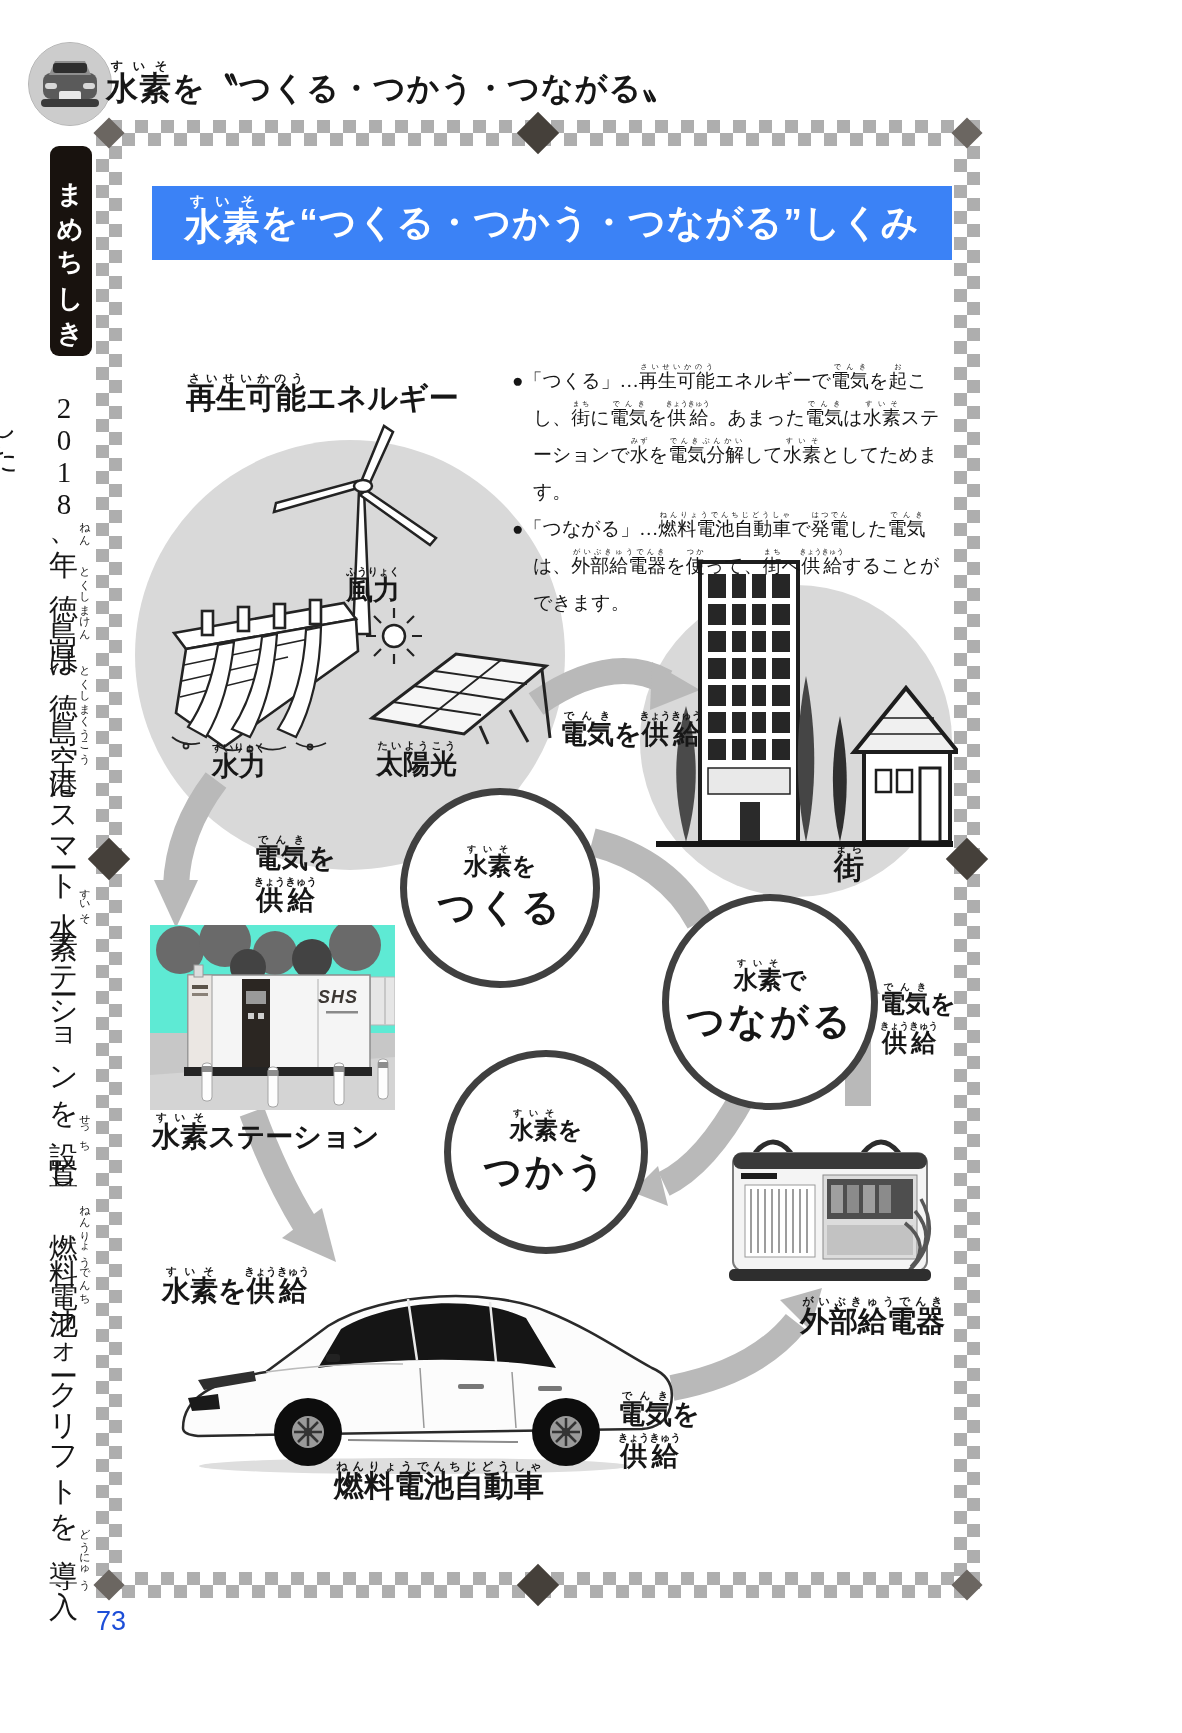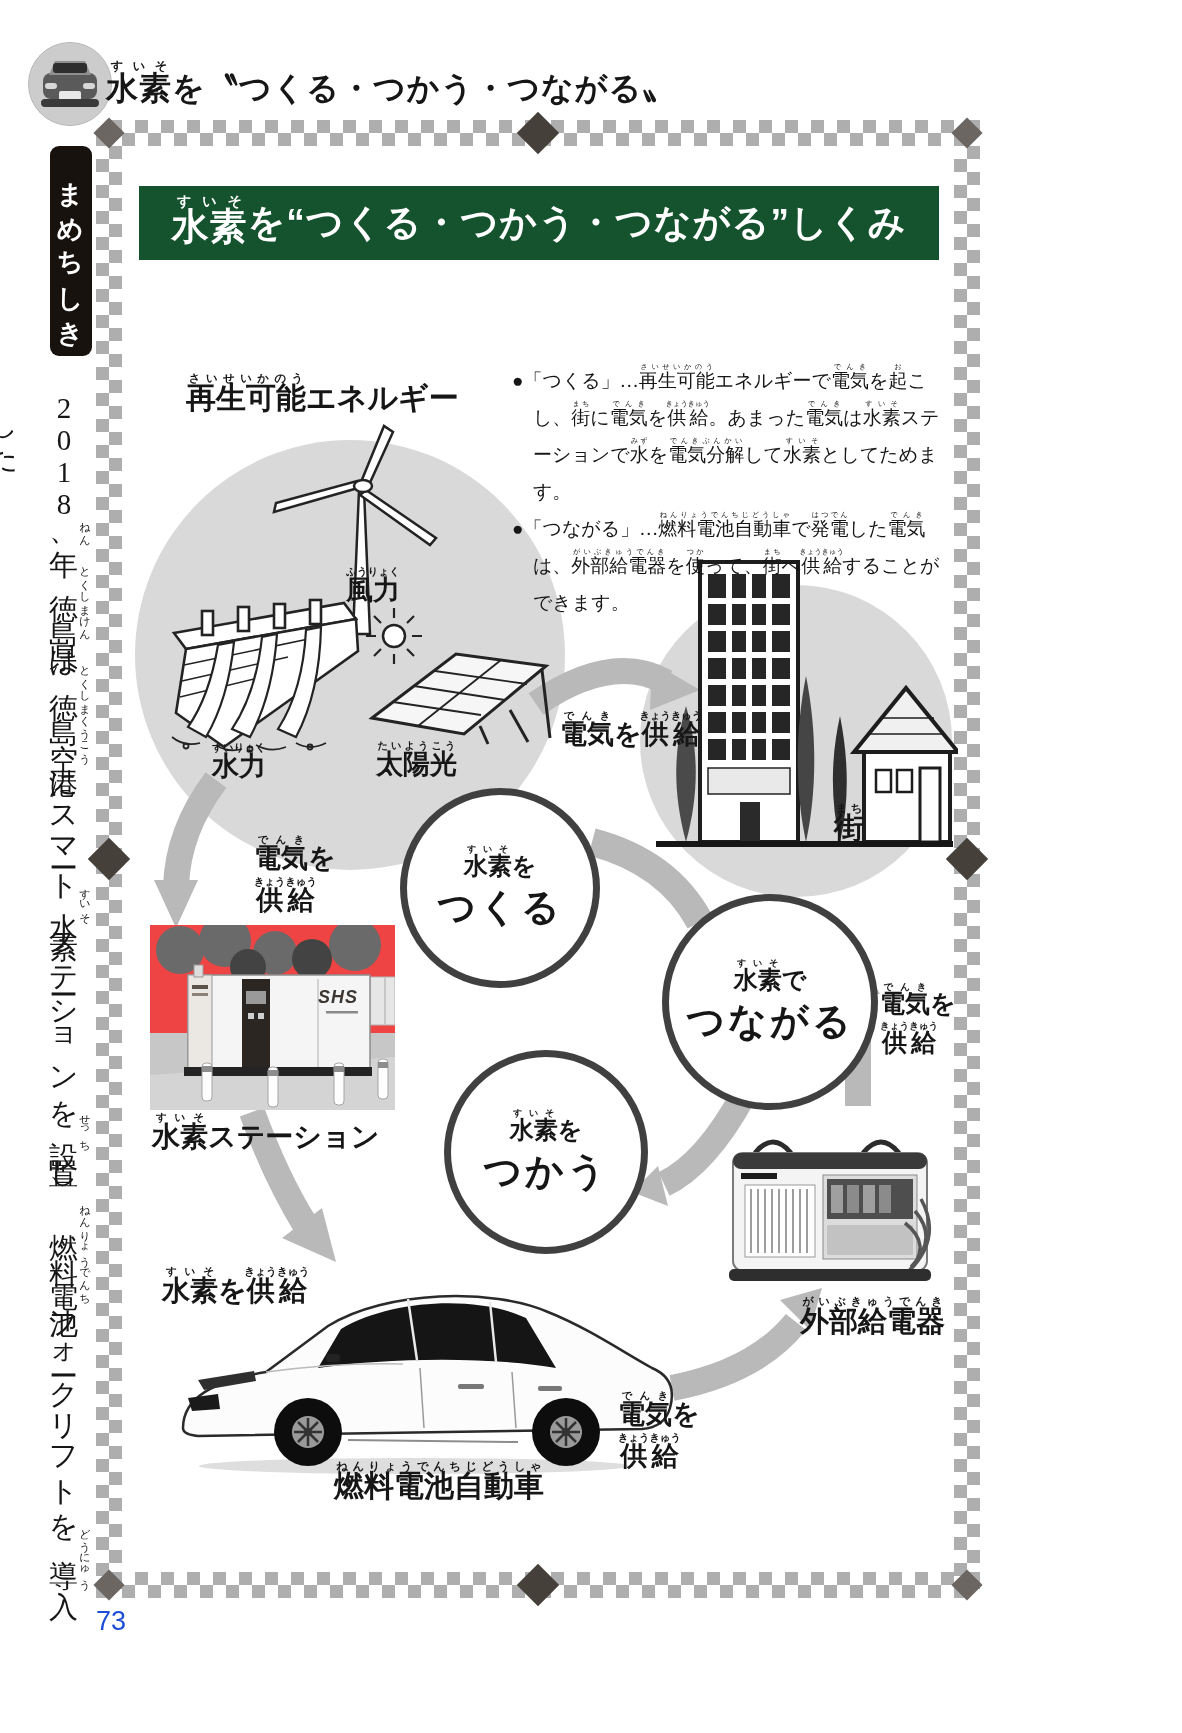--- a/index.html
+++ b/index.html
@@ -26,21 +26,21 @@
 
   
   .bstrip { background-image:
       linear-gradient(45deg,#aeaeae 25%,transparent 25%,transparent 75%,#aeaeae 75%),
       linear-gradient(45deg,#aeaeae 25%,transparent 25%,transparent 75%,#aeaeae 75%);
       background-size:26px 26px; background-position:0 0,13px 13px; }
   .diamond { width:30px; height:30px; background:#45403a; transform:rotate(45deg); }
   .diamond.small { width:22px; height:22px; background:#6b6661; }
 
   
-  .banner { left:139px; top:186px; width:800px; height:74px; background:#14532d; color:#fff;
+  .banner { left:152px; top:186px; width:800px; height:74px; background:#3b82f6; color:#fff;
             display:flex; align-items:center; justify-content:center;
             font-size:37px; font-weight:bold; letter-spacing:1px; }
   .intro { left:148px; top:276px; width:804px; font-size:23px; line-height:1.92; text-indent:1em; }
   .renew-title { left:186px; top:372px; font-size:30px; font-weight:bold; }
   .bullets { left:512px; top:362px; width:442px; font-size:19px; line-height:1.95;font-family:Liberation Serif, serif; }
   .bullet { padding-left:1.1em; text-indent:-1.1em; }
 
   
   .gcircle { border-radius:50%; background:#d9d9d9; }
   .wcircle { background:#fff; border:7px solid #404040; border-radius:50%;
@@ -157,21 +157,21 @@
     <path d="M192,160 C183,200 182,244 192,286 C202,244 200,200 192,160 Z" fill="#2f2f2f"></path>
     <polygon points="206,196 258,132 310,196" fill="#f0f0f0" stroke="#1d1d1d" stroke-width="4"></polygon>
     <path d="M222,178 L296,178 M234,162 L286,162" stroke="#1d1d1d" stroke-width="1.6" fill="none"></path>
     <rect x="216" y="196" width="86" height="90" fill="#ffffff" stroke="#1d1d1d" stroke-width="4"></rect>
     <rect x="272" y="212" width="20" height="74" fill="#ffffff" stroke="#1d1d1d" stroke-width="3"></rect>
     <rect x="228" y="214" width="15" height="22" fill="#ffffff" stroke="#1d1d1d" stroke-width="2.5"></rect>
     <rect x="249" y="214" width="15" height="22" fill="#ffffff" stroke="#1d1d1d" stroke-width="2.5"></rect>
     <path d="M8,288 L305,288" stroke="#161616" stroke-width="6"></path>
   </svg>
 
-  <div class="abs photo" style="left:150px;top:925px;width:245px;height:185px;background:#ef4444;">
+  <div class="abs photo" style="left:150px;top:925px;width:245px;height:185px;background:#5eead4;">
     <svg width="245" height="185" viewBox="0 0 245 185">
       <g fill="#6a6a6a">
         <circle cx="30" cy="25" r="24"></circle>
           <circle cx="75" cy="16" r="26"></circle>
           <circle cx="125" cy="28" r="22"></circle>
           <circle cx="205" cy="20" r="26"></circle>
       </g>
       <g fill="#434343">
           <circle cx="98" cy="42" r="18"></circle>
           <circle cx="162" cy="34" r="20"></circle>
@@ -260,21 +260,21 @@
   <div class="abs wcircle" style="left:444px;top:1050px;width:204px;height:204px;">
     <div class="c-sub"><ruby>水素<rt>すいそ</rt></ruby>を</div>
     <div class="c-main">つかう</div>
   </div>
 
   <div class="abs renew-title"><ruby>再生可能<rt>さいせいかのう</rt></ruby>エネルギー</div>
   <div class="abs dlabel" style="left:346px;top:566px;font-size:27px;"><ruby>風力<rt>ふうりょく</rt></ruby></div>
   <div class="abs dlabel" style="left:212px;top:742px;font-size:27px;"><ruby>水力<rt>すいりょく</rt></ruby></div>
   <div class="abs dlabel" style="left:376px;top:740px;font-size:27px;"><ruby>太陽光<rt>たいようこう</rt></ruby></div>
   <div class="abs dlabel" style="left:560px;top:710px;font-size:27px;"><ruby>電気<rt>でんき</rt></ruby>を<ruby>供給<rt>きょうきゅう</rt></ruby></div>
-  <div class="abs dlabel" style="left:834px;top:802px;font-size:30px;"><ruby>街<rt>まち</rt></ruby></div>
+  <div class="abs dlabel" style="left:834px;top:842px;font-size:30px;"><ruby>街<rt>まち</rt></ruby></div>
   <div class="abs dlabel" style="left:254px;top:834px;font-size:27px;line-height:1.35;">
     <div><ruby>電気<rt>でんき</rt></ruby>を</div>
     <div><ruby>供給<rt>きょうきゅう</rt></ruby></div>
   </div>
   <div class="abs dlabel" style="left:880px;top:982px;font-size:25px;line-height:1.35;">
     <div><ruby>電気<rt>でんき</rt></ruby>を</div>
     <div><ruby>供給<rt>きょうきゅう</rt></ruby></div>
   </div>
   <div class="abs dlabel" style="left:152px;top:1112px;font-size:28px;"><ruby>水素<rt>すいそ</rt></ruby>ステーション</div>
   <div class="abs dlabel" style="left:162px;top:1266px;font-size:28px;"><ruby>水素<rt>すいそ</rt></ruby>を<ruby>供給<rt>きょうきゅう</rt></ruby></div>

